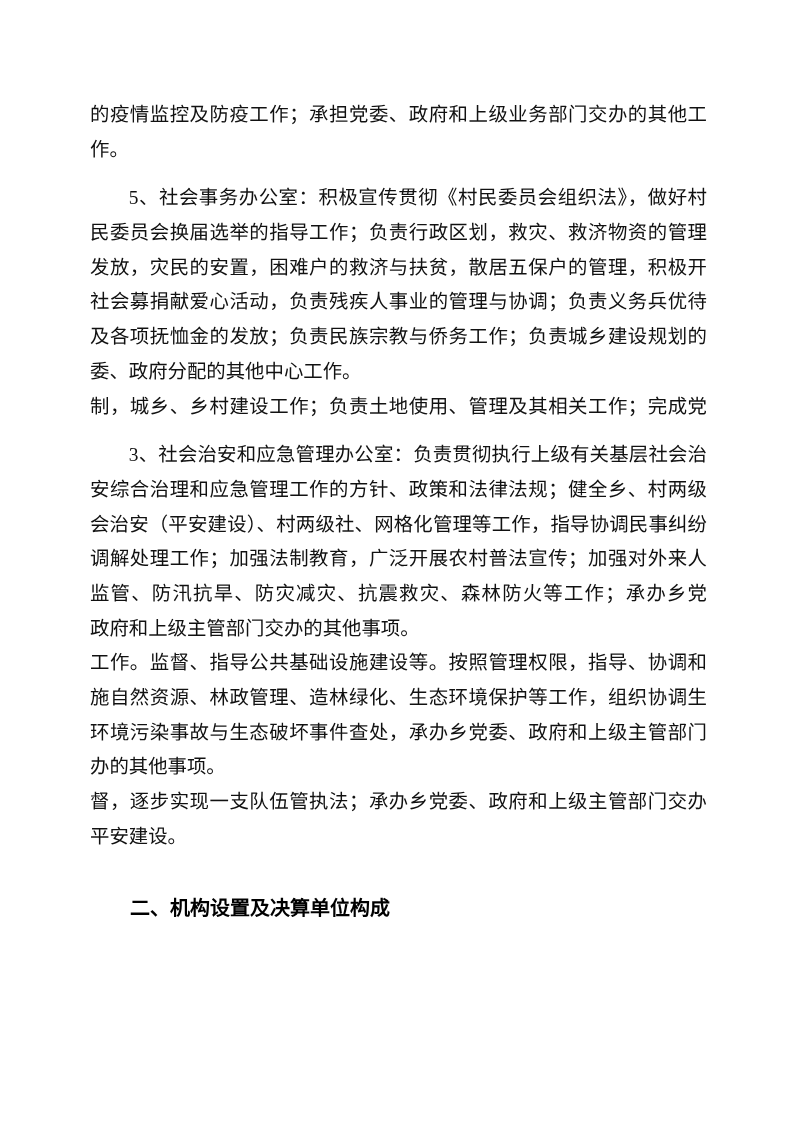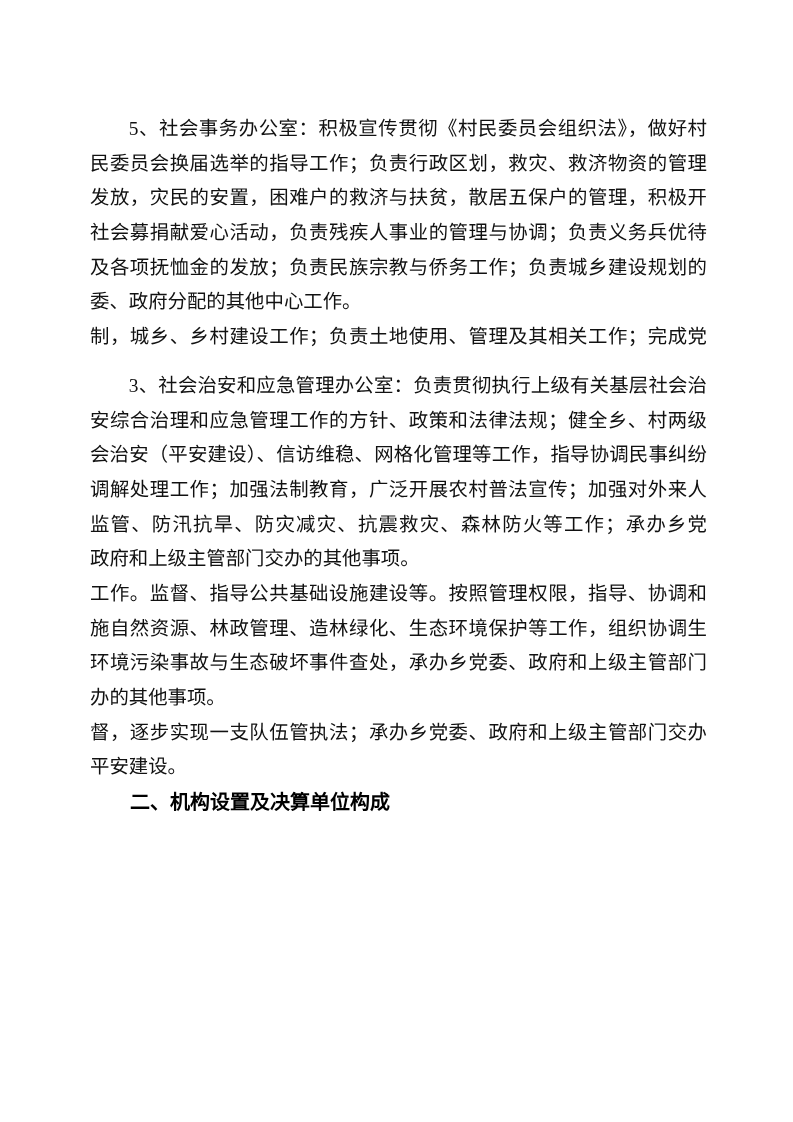--- a/index.html
+++ b/index.html
@@ -41,40 +41,45 @@
   .heading {
     font-family: "Liberation Sans", "DejaVu Sans", sans-serif;
     font-weight: 700;
     font-size: 20px;
     height: 34.7px;
     line-height: 34.7px;
     text-indent: 2em;
     color: #000000;
     text-align: right;
     text-align-last: left;
+    margin-top: 37px;
   }
 </style>
 </head>
 <body>
 
 <div class="page">
   <div>
+      <div class="paragraph">
+        <div class="line">的疫情监控及防疫工作；承担党委、政府和上级业务部门交办的其他工</div>
+        <div class="line last">作。</div>
+      </div>
       <div class="paragraph">
         <div class="line indent">5、社会事务办公室：积极宣传贯彻《村民委员会组织法》，做好村</div>
         <div class="line">民委员会换届选举的指导工作；负责行政区划，救灾、救济物资的管理与</div>
         <div class="line">发放，灾民的安置，困难户的救济与扶贫，散居五保户的管理，积极开展</div>
         <div class="line">社会募捐献爱心活动，负责残疾人事业的管理与协调；负责义务兵优待款</div>
         <div class="line">及各项抚恤金的发放；负责民族宗教与侨务工作；负责城乡建设规划的编</div>
         <div class="line last">委、政府分配的其他中心工作。</div>
         <div class="line">制，城乡、乡村建设工作；负责土地使用、管理及其相关工作；完成党</div>
       </div>
       <div class="paragraph">
         <div class="line indent">3、社会治安和应急管理办公室：负责贯彻执行上级有关基层社会治</div>
         <div class="line">安综合治理和应急管理工作的方针、政策和法律法规；健全乡、村两级社</div>
-        <div class="line">会治安（平安建设）、信访维稳、网格化管理等工作，指导协调民事纠纷</div>
+        <div class="line">会治安（平安建设）、村两级社、网格化管理等工作，指导协调民事纠纷</div>
         <div class="line">调解处理工作；加强法制教育，广泛开展农村普法宣传；加强对外来人口</div>
         <div class="line">监管、防汛抗旱、防灾减灾、抗震救灾、森林防火等工作；承办乡党委、</div>
         <div class="line last">政府和上级主管部门交办的其他事项。</div>
       </div>
       <div class="paragraph">
         <div class="line">工作。监督、指导公共基础设施建设等。按照管理权限，指导、协调和实</div>
         <div class="line">施自然资源、林政管理、造林绿化、生态环境保护等工作，组织协调生态</div>
         <div class="line">环境污染事故与生态破坏事件查处，承办乡党委、政府和上级主管部门交</div>
         <div class="line last">办的其他事项。</div>
       </div>

